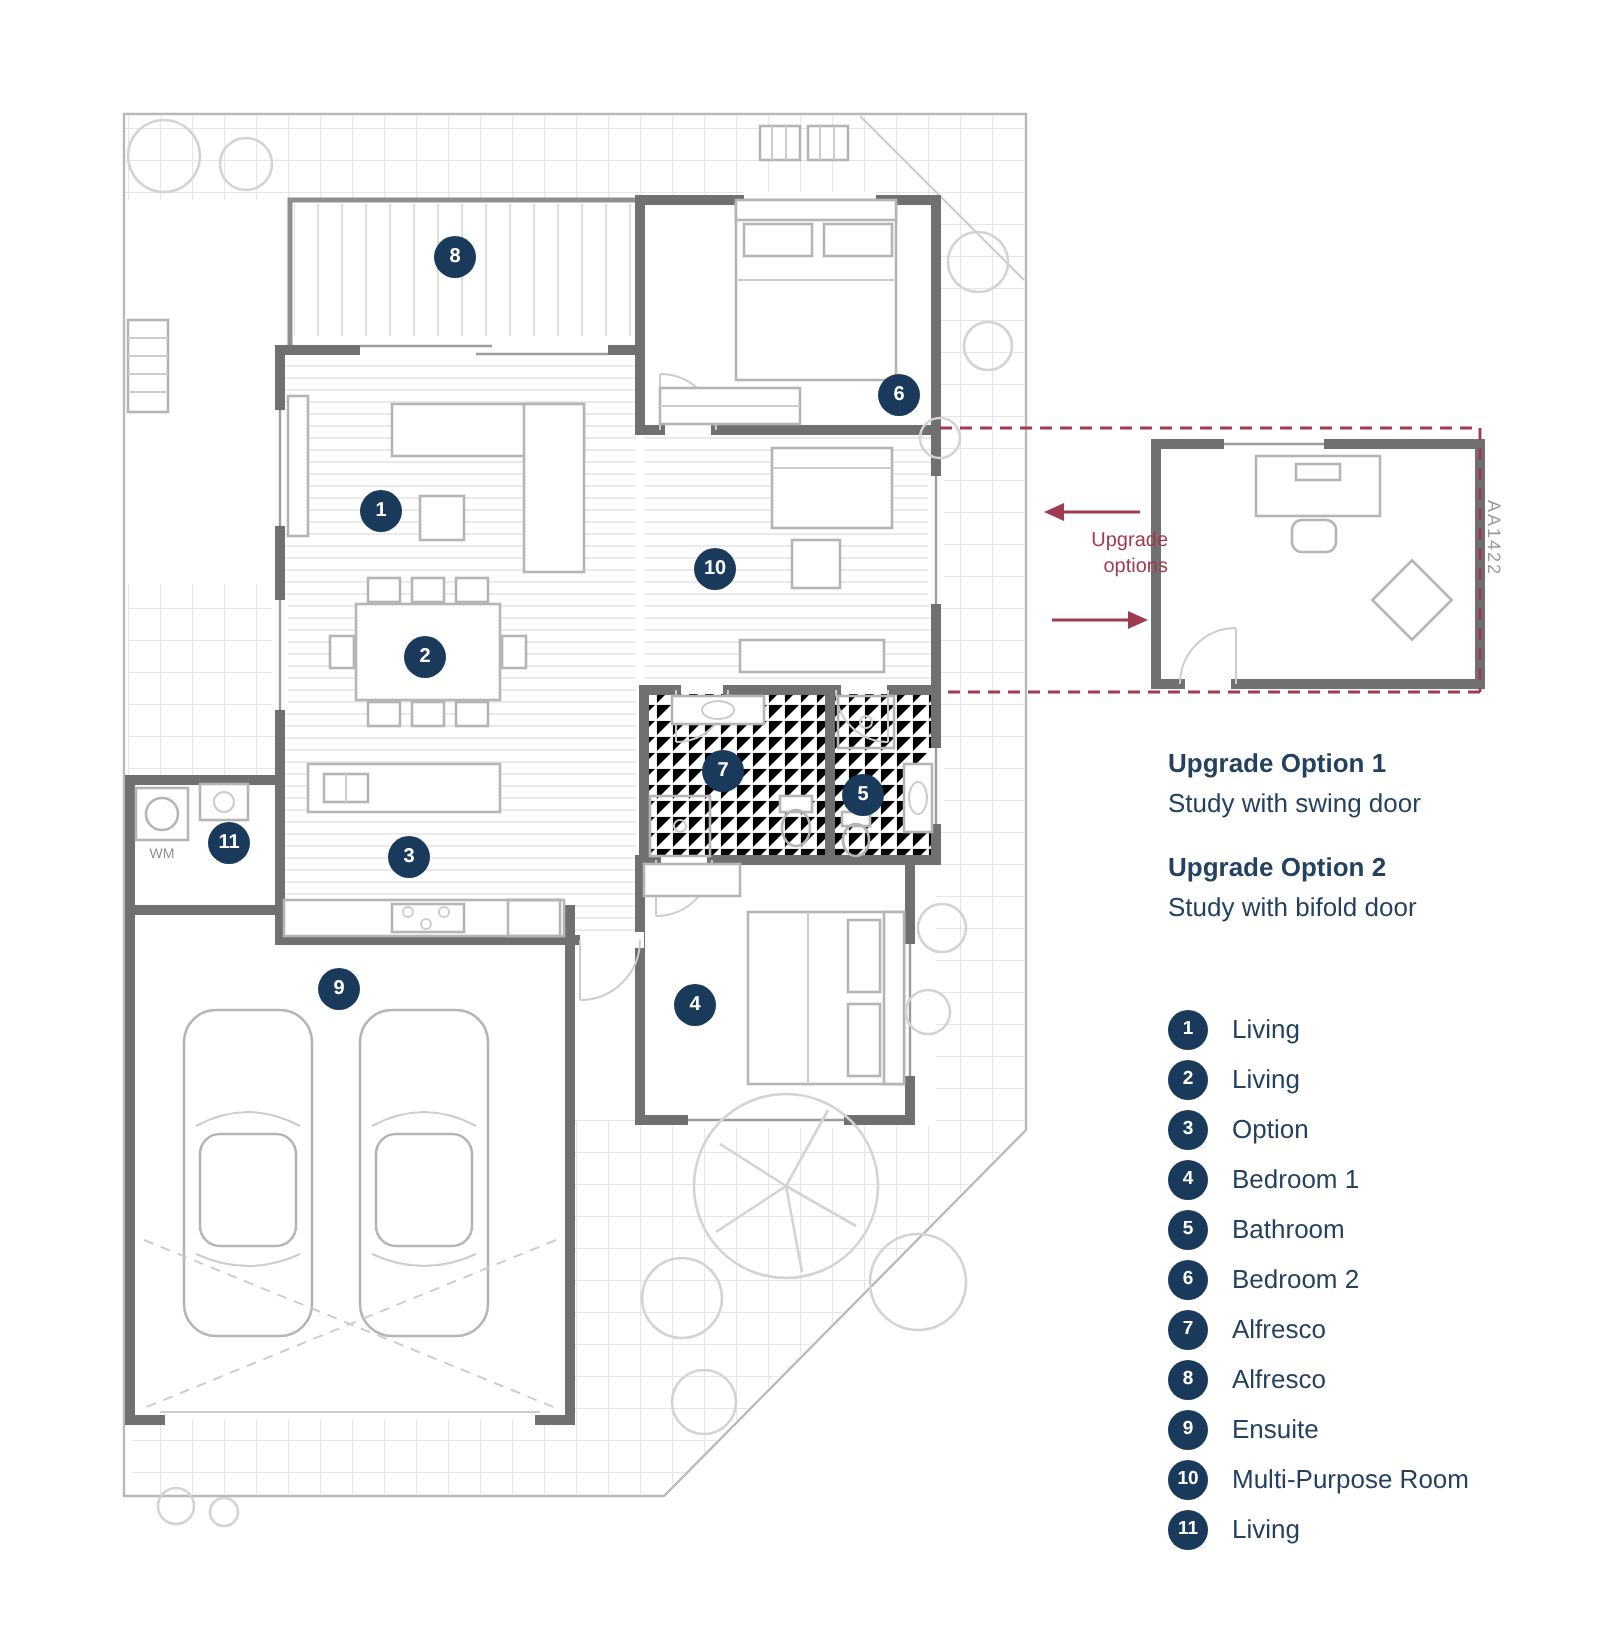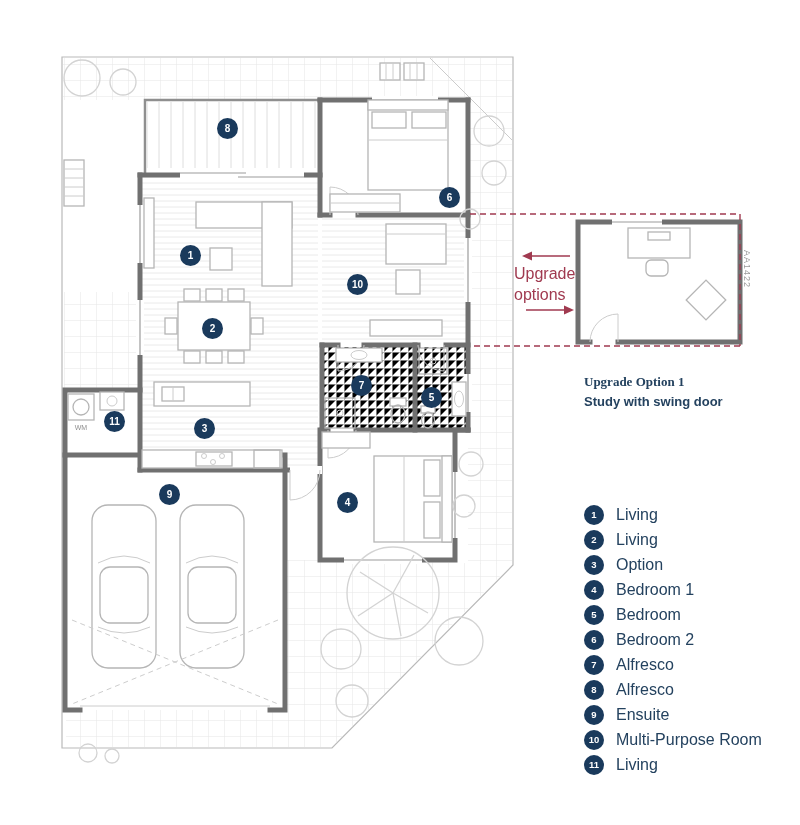--- a/index.html
+++ b/index.html
@@ -17,35 +17,35 @@
   .win{stroke:#9c9c9c;stroke-width:1.2;fill:none;}
   .tree{stroke:#d3d3d3;stroke-width:1.3;fill:none;}
   .dash-light{stroke:#cdcdcd;stroke-width:1;stroke-dasharray:5 4;fill:none;}
   .dashm{stroke:#a03a50;stroke-width:1.4;stroke-dasharray:6 4;fill:none;}
   .arrowm{stroke:#a03a50;stroke-width:1.6;fill:none;}
   .arrowhead{fill:#a03a50;stroke:none;}
 
   
   .marker{position:absolute;width:21px;height:21px;border-radius:50%;background:#1a3a5c;color:#fff;
           font-size:10px;font-weight:bold;display:flex;align-items:center;justify-content:center;z-index:5;}
-  .callout{position:absolute;left:514px;top:264px;width:70px;text-align:left;color:#a03a50;
-           font-size:16px;line-height:1.3;z-index:4;}
+  .callout{position:absolute;left:514px;top:264px;width:70px;text-align:right;color:#a03a50;
+           font-size:10px;line-height:1.3;z-index:4;}
   .plan-code{position:absolute;left:752px;top:250px;transform:rotate(90deg);transform-origin:0 0;
              color:#9a9a9a;font-size:9px;letter-spacing:1px;z-index:4;}
   .wm-label{position:absolute;left:70px;top:424px;width:22px;text-align:center;color:#8f8f8f;
             font-size:7px;z-index:4;}
   .upgrade-panel{position:absolute;left:584px;top:372px;color:#24425f;z-index:4;}
   .upgrade-group{margin-bottom:12px;}
-  .upgrade-title{font-size:13px;font-weight:bold;line-height:20px;font-family:Liberation Serif, serif;}
-  .upgrade-sub{font-size:13px;line-height:20px;font-weight:bold;}
+  .upgrade-title{font-size:13px;font-weight:bold;line-height:20px;}
+  .upgrade-sub{font-size:13px;line-height:20px;}
   .legend{position:absolute;left:584px;top:502px;z-index:4;}
   .legend-row{height:25px;display:flex;align-items:center;}
   .legend-badge{width:20px;height:20px;border-radius:50%;background:#1a3a5c;color:#fff;font-size:9.5px;
                 font-weight:bold;display:flex;align-items:center;justify-content:center;flex:0 0 auto;}
-  .legend-label{margin-left:12px;font-size:16px;color:#24425f;white-space:nowrap;}
+  .legend-label{margin-left:12px;font-size:13px;color:#24425f;white-space:nowrap;}
 </style>
 </head>
 <body>
 
 <div class="canvas">
 
   <svg width="800" height="825" viewBox="0 0 800 825">
     <defs>
       <pattern id="pgrid" width="16" height="16" patternUnits="userSpaceOnUse">
         <path d="M16 0 H0 V16" class="pat-grid"></path>
@@ -311,20 +311,24 @@
 
   <div class="callout">Upgrade options</div>
   <div class="plan-code">AA1422</div>
   <div class="wm-label">WM</div>
 
   <div class="upgrade-panel">
     <div class="upgrade-group">
       <div class="upgrade-title">Upgrade Option 1</div>
       <div class="upgrade-sub">Study with swing door</div>
     </div>
+    <div class="upgrade-group">
+      <div class="upgrade-title">Upgrade Option 2</div>
+      <div class="upgrade-sub">Study with bifold door</div>
+    </div>
   </div>
 
   <div class="legend">
     <div class="legend-row">
       <span class="legend-badge">1</span>
       <span class="legend-label">Living</span>
     </div>
     <div class="legend-row">
       <span class="legend-badge">2</span>
       <span class="legend-label">Living</span>
@@ -332,21 +336,21 @@
     <div class="legend-row">
       <span class="legend-badge">3</span>
       <span class="legend-label">Option</span>
     </div>
     <div class="legend-row">
       <span class="legend-badge">4</span>
       <span class="legend-label">Bedroom 1</span>
     </div>
     <div class="legend-row">
       <span class="legend-badge">5</span>
-      <span class="legend-label">Bedroom</span>
+      <span class="legend-label">Bathroom</span>
     </div>
     <div class="legend-row">
       <span class="legend-badge">6</span>
       <span class="legend-label">Bedroom 2</span>
     </div>
     <div class="legend-row">
       <span class="legend-badge">7</span>
       <span class="legend-label">Alfresco</span>
     </div>
     <div class="legend-row">

